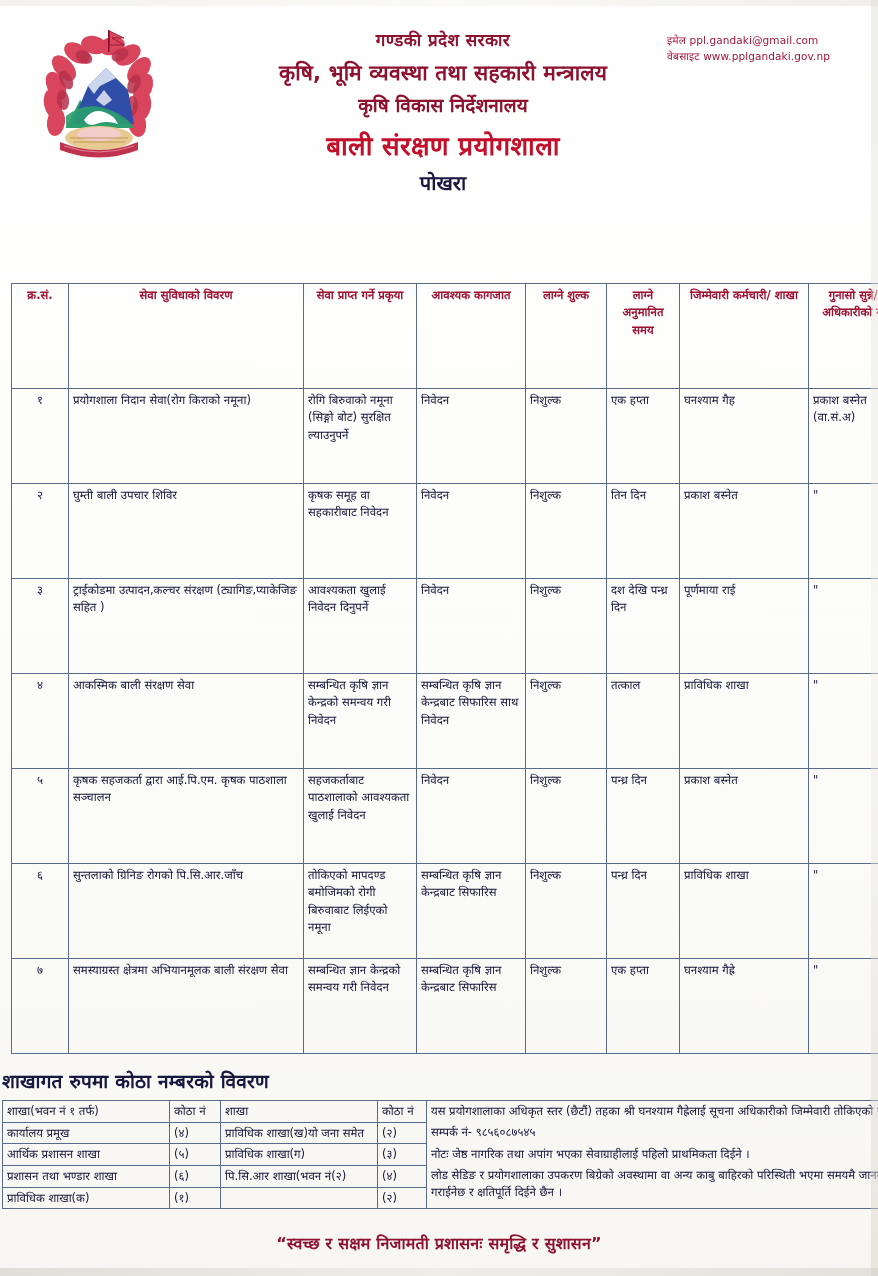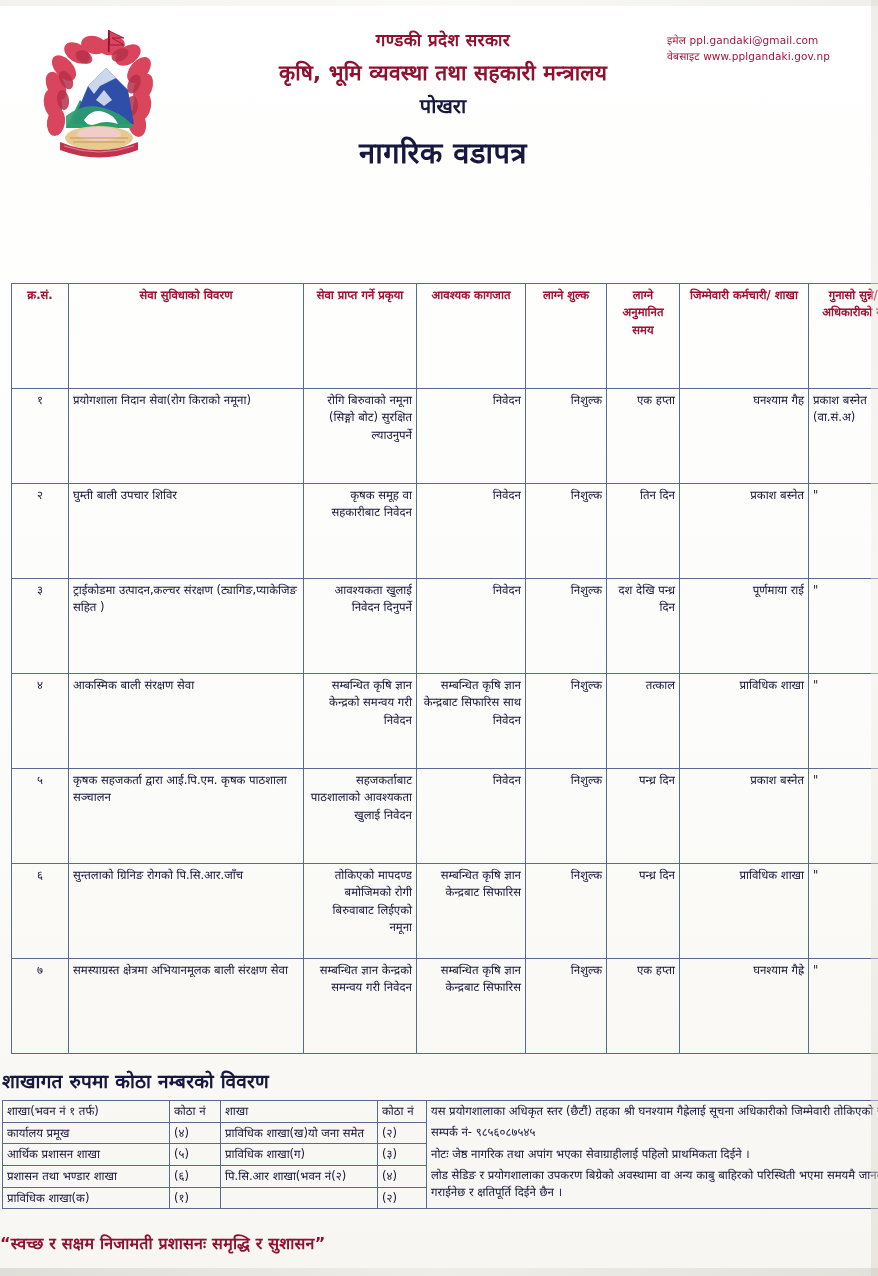--- a/index.html
+++ b/index.html
@@ -75,21 +75,21 @@
   table.charter td{height:88px;}
   .c-sn{width:48px;text-align:center;}
   .c-service{width:226px;}
   .c-proc{width:104px;text-align:center;}
   .c-docs{width:100px;text-align:center;}
   .c-fee{width:72px;text-align:center;}
   .c-time{width:64px;text-align:center;margin-left:17px;}
   .c-staff{width:120px;text-align:center;}
   .c-officer{width:114px;}
   td.sn{text-align:center;}
-  td.ctr{text-align:right;}
+  td.ctr{text-align:left;}
   .ditto{font-size:12px;color:#16163a;}
   .officer-sub{display:block;}
   
   .bottom{margin-top:14px;padding:0 2px;}
   .bottom h2{
     margin:0 0 6px 0;font-size:19px;color:#17173f;font-weight:bold;
     letter-spacing:.2px;
   }
   table.rooms{
     width:856px;border-collapse:collapse;table-layout:fixed;
@@ -101,21 +101,21 @@
   }
   .r-a{width:158px;}
   .r-b{width:42px;}
   .r-c{width:148px;}
   .r-d{width:40px;}
   .r-notes{width:468px;padding:2px 6px;}
   .r-notes p{margin:0 0 4px 0;line-height:1.5;}
   .r-notes p:last-child{margin-bottom:0;}
   
   .motto{
-    position:absolute;left:0;right:0;bottom:22px;text-align:left;
+    position:absolute;left:0;right:0;bottom:22px;text-align:center;
     font-size:16px;color:#8e1230;font-weight:bold;letter-spacing:.2px;
   }
   .edge-top{position:absolute;left:0;top:0;width:878px;height:6px;
     background:linear-gradient(90deg,#e9e7e0,#f6f5f1,#e4e2db);opacity:.55;}
   .edge-bottom{position:absolute;left:0;bottom:0;width:878px;height:8px;
     background:linear-gradient(90deg,#c9c6bd,#e6e4dd,#cfccc3);opacity:.5;}
   .edge-right{position:absolute;right:0;top:0;width:7px;height:1276px;
     background:linear-gradient(180deg,#ddd9d0,#f1efe9,#d6d2c8);opacity:.45;}
 </style>
 </head>
@@ -180,22 +180,23 @@
     </div>
 
     <div class="contact">
       <div><span>इमेल</span> <span>ppl.gandaki@gmail.com</span></div>
       <div><span>वेबसाइट</span> <span>www.pplgandaki.gov.np</span></div>
     </div>
 
     <div class="titles">
       <div class="t-gov">गण्डकी प्रदेश सरकार</div>
       <div class="t-ministry">कृषि, भूमि व्यवस्था तथा सहकारी मन्त्रालय</div>
+      <div class="t-directorate">कृषि विकास निर्देशनालय</div>
+      <div class="t-lab">बाली संरक्षण प्रयोगशाला</div>
       <div class="t-city">पोखरा</div>
-      <div class="t-main">नागरिक वडापत्र</div>
     </div>
   </div>
 
   <div class="tbl-wrap">
     <table class="charter">
       <thead>
         <tr>
           <th class="c-sn">क्र.सं.</th>
           <th class="c-service">सेवा सुविधाको विवरण</th>
           <th class="c-proc">सेवा प्राप्त गर्ने प्रकृया</th>

